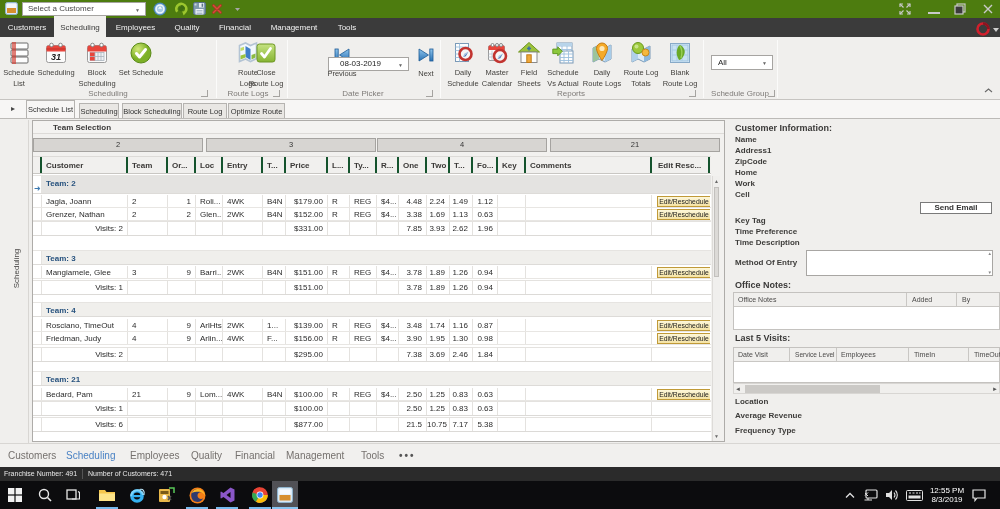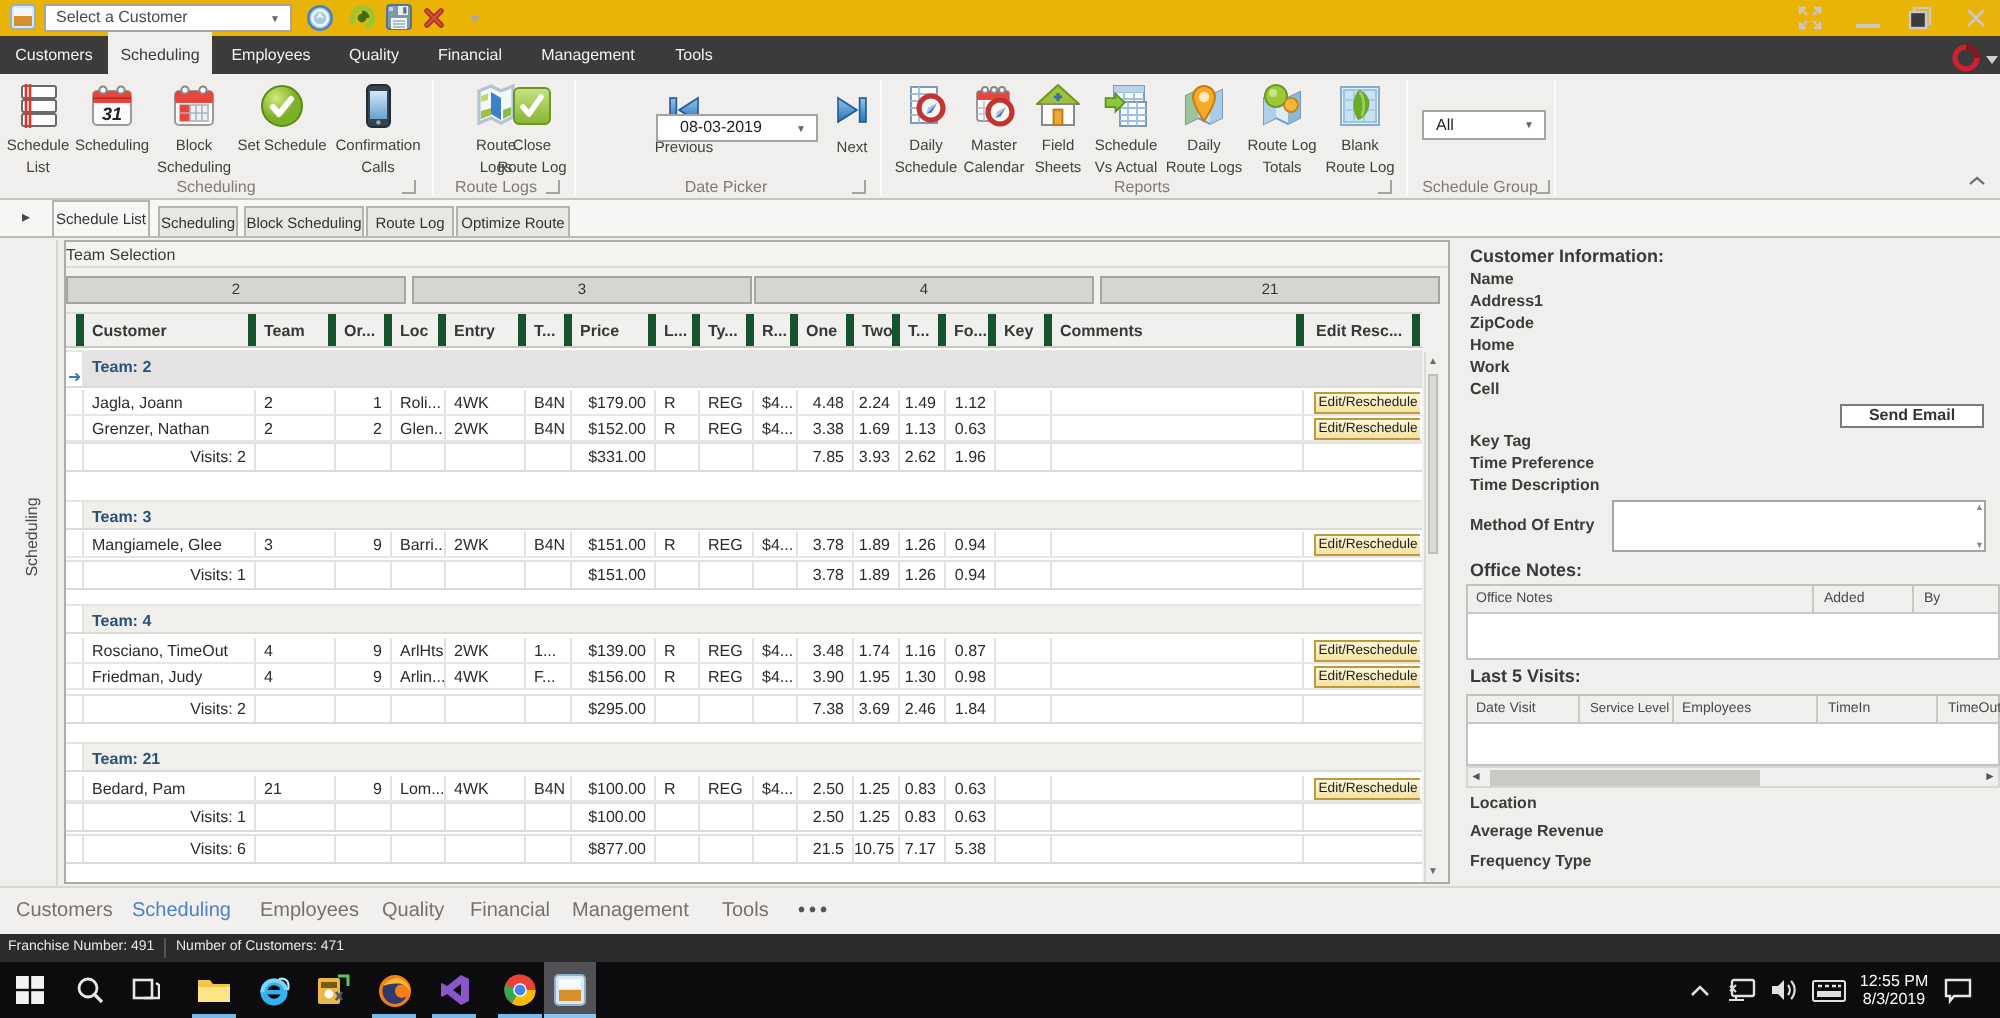--- a/index.html
+++ b/index.html
@@ -1,19 +1,19 @@
 <!DOCTYPE html>
 <html><head><meta charset="utf-8">
 <style>
 *{margin:0;padding:0;box-sizing:border-box;}
 html,body{width:1000px;height:509px;overflow:hidden;}
 body{font-family:"Liberation Sans",sans-serif;position:relative;background:#f0efed;}
 .abs{position:absolute;}
 
-#titlebar{left:0;top:0;width:1000px;height:18px;background:#eab308;}
+#titlebar{left:0;top:0;width:1000px;height:18px;background:#4d7c0f;}
 #tabrow{left:0;top:18px;width:1000px;height:19px;background:#3b3b3b;}
 .rtab{position:absolute;top:0;height:19px;line-height:19px;color:#f2f2f2;font-size:8px;text-align:center;}
 .rtab.act{background:#f0efed;color:#3a3a3a;top:-2px;height:21px;line-height:23px;}
 
 #ribbon{left:0;top:37px;width:1000px;height:63px;background:#f0efed;border-bottom:1px solid #c6c4c1;}
 .rgsep{position:absolute;top:3px;height:58px;width:1px;background:#dddbd8;border-right:1px solid #fbfbfa;}
 .rglabel{position:absolute;top:52px;height:12px;font-size:8px;color:#7e7b78;text-align:center;}
 .rlaunch{position:absolute;top:53px;width:7px;height:7px;border:1px solid #a5a3a0;border-top:none;border-left:none;}
 .rbtn{position:absolute;top:4px;text-align:center;}
 .rbtn svg{display:block;margin:0 auto;}
@@ -21,21 +21,21 @@
 .combo{position:absolute;background:#fff;border:1px solid #a6a4a1;font-size:8px;color:#222;}
 .combo .ar{position:absolute;right:1px;top:1px;bottom:1px;width:13px;color:#666;font-size:5px;line-height:12px;text-align:center;}
 
 .ptab{position:absolute;top:103px;height:15px;line-height:15px;font-size:7.5px;color:#333;background:#e9e7e4;border:1px solid #b5b3b0;border-bottom:none;text-align:center;white-space:nowrap;overflow:hidden;}
 .ptab.act{background:#f7f6f5;top:100px;height:18px;line-height:18px;}
 
 #panel{left:32px;top:120px;width:693px;height:322px;border:1px solid #aeaca9;background:#f2f1ef;}
 #gridbody{left:33px;top:174px;width:678px;height:267px;background:#fff;}
 .grow{position:absolute;left:33px;width:678px;}
 .cell{position:absolute;top:0;bottom:0;border-right:1px solid #e4e2df;font-size:8px;color:#2b2b2b;line-height:inherit;overflow:hidden;white-space:nowrap;}
-.hdr .cell{border-right:4px solid #14532d;color:#3a3836;font-weight:bold;}
+.hdr .cell{border-right:2px solid #14532d;color:#3a3836;font-weight:bold;}
 .drow{border-bottom:1px solid #e8e6e3;line-height:13px;}
 .srow{border-bottom:1px solid #dcdad7;border-top:1px solid #e4e2df;line-height:14px;}
 .teamsbtn{position:absolute;top:138px;width:170px;height:14px;background:#d7d5d2;border:1px solid #a5a3a0;font-size:7.5px;color:#333;text-align:center;line-height:12px;}
 .lt{padding-left:4px;} .rt{text-align:right;padding-right:4px;}
 .c0{left:0px;width:9px;} .c1{left:9px;width:86px;} .c2{left:95px;width:40px;}
 .c3{left:135px;width:28px;} .c4{left:163px;width:27px;} .c5{left:190px;width:40px;}
 .c6{left:230px;width:23px;} .c7{left:253px;width:42px;} .c8{left:295px;width:22px;}
 .c9{left:317px;width:27px;} .c10{left:344px;width:22px;} .c11{left:366px;width:28px;}
 .c12{left:394px;width:23px;} .c13{left:417px;width:23px;} .c14{left:440px;width:25px;}
 .c15{left:465px;width:28px;} .c16{left:493px;width:126px;} .c17{left:619px;width:58px;border-right:none;}
@@ -183,33 +183,20 @@
           <radialGradient id="grn" cx="35%" cy="30%">
             <stop offset="0%" stop-color="#d3e87a"></stop>
             <stop offset="100%" stop-color="#7cb026"></stop>
           </radialGradient>
         </defs>
         <circle cx="12" cy="12" r="10" fill="url(#grn)" stroke="#5a8a18"></circle>
         <path d="M7.5 12.5 L10.5 16 L16.5 8.5" fill="none" stroke="#fff" stroke-width="3" stroke-linecap="round" stroke-linejoin="round"></path>
       </svg>
     <div class="rlbl">Set Schedule</div>
   </div>
-  <div class="rbtn" style="left:163px;width:52px;">
-    <svg width="24" height="24">
-        <rect x="6.5" y="1.5" width="11.5" height="21" rx="2.5" fill="#35424f" stroke="#222c36"></rect>
-        <rect x="8" y="4.5" width="8.5" height="14" fill="url(#phs)"></rect>
-        <linearGradient id="phs" x1="0" y1="0" x2="0" y2="1">
-          <stop offset="0%" stop-color="#d5e8f8"></stop>
-          <stop offset="100%" stop-color="#6aa0d0"></stop>
-        </linearGradient>
-        <circle cx="12.2" cy="20.2" r="1.1" fill="#9aa8b4"></circle>
-      </svg>
-    <div class="rlbl">Confirmation
-Calls</div>
-  </div>
   <div class="rbtn" style="left:232px;width:32px;">
     <svg width="24" height="24">
         <path d="M3.5 4.5 L9.5 2 L14.5 4.5 L20.5 2 L20.5 17.5 L14.5 20.5 L9.5 18 L3.5 20.5 Z" fill="#f2f8fc" stroke="#b4c4d4" stroke-width="1.6"></path>
         <path d="M9.5 5 L14.5 8 L14.5 19 L9.5 16 Z" fill="#3f7ec8"></path>
         <path d="M4.5 14.5 L9.5 13 L9.5 16.5 L4.5 18.5 Z" fill="#9cc43e"></path>
         <path d="M4.5 7 L8 5.8 L8 9 L4.5 10 Z" fill="#c2db66"></path>
         <path d="M15.5 14 L19.5 12.5 L19.5 16.5 L15.5 18.5 Z" fill="#8bbb42"></path>
       </svg>
     <div class="rlbl">Route
 Logs</div>
@@ -341,21 +328,21 @@
 <div class="ptab" style="left:79px;width:40px;">Scheduling</div>
 <div class="ptab" style="left:122px;width:60px;">Block Scheduling</div>
 <div class="ptab" style="left:183px;width:44px;">Route Log</div>
 <div class="ptab" style="left:228px;width:57px;">Optimize Route</div>
 
 <div class="abs" style="left:28px;top:120px;width:1px;height:323px;background:#d8d6d3;"></div>
 <div class="abs" style="left:-9px;top:264px;width:50px;text-align:center;font-size:8px;color:#4a4948;transform:rotate(-90deg);">Scheduling</div>
 
 <div class="abs" id="panel"></div>
 <div class="abs" style="left:33px;top:121px;width:691px;height:13px;background:#f4f3f1;border-bottom:1px solid #dddbd8;">
-    <span style="position:absolute;left:0;top:2px;font-size:8px;font-weight:normal;color:#3a3938;">Team Selection</span>
+    <span style="position:absolute;left:20px;top:2px;font-size:8px;font-weight:bold;color:#3a3938;">Team Selection</span>
   </div>
 <div class="abs teamsbtn" style="left:33px;"><span>2</span></div>
 <div class="abs teamsbtn" style="left:206px;"><span>3</span></div>
 <div class="abs teamsbtn" style="left:377px;"><span>4</span></div>
 <div class="abs teamsbtn" style="left:550px;"><span>21</span></div>
 <div class="abs" id="gridbody"></div>
 
 <div class="abs" style="left:712px;top:176px;width:8px;height:265px;background:#f0efed;border-left:1px solid #dddbd8;">
   <div style="position:absolute;top:0;left:0;right:0;height:10px;text-align:center;font-size:5px;color:#6a6a6a;line-height:10px;">▲</div>
   <div style="position:absolute;top:11px;left:1px;right:1px;height:90px;background:#dcdad7;border:1px solid #c2c0bd;"></div>

